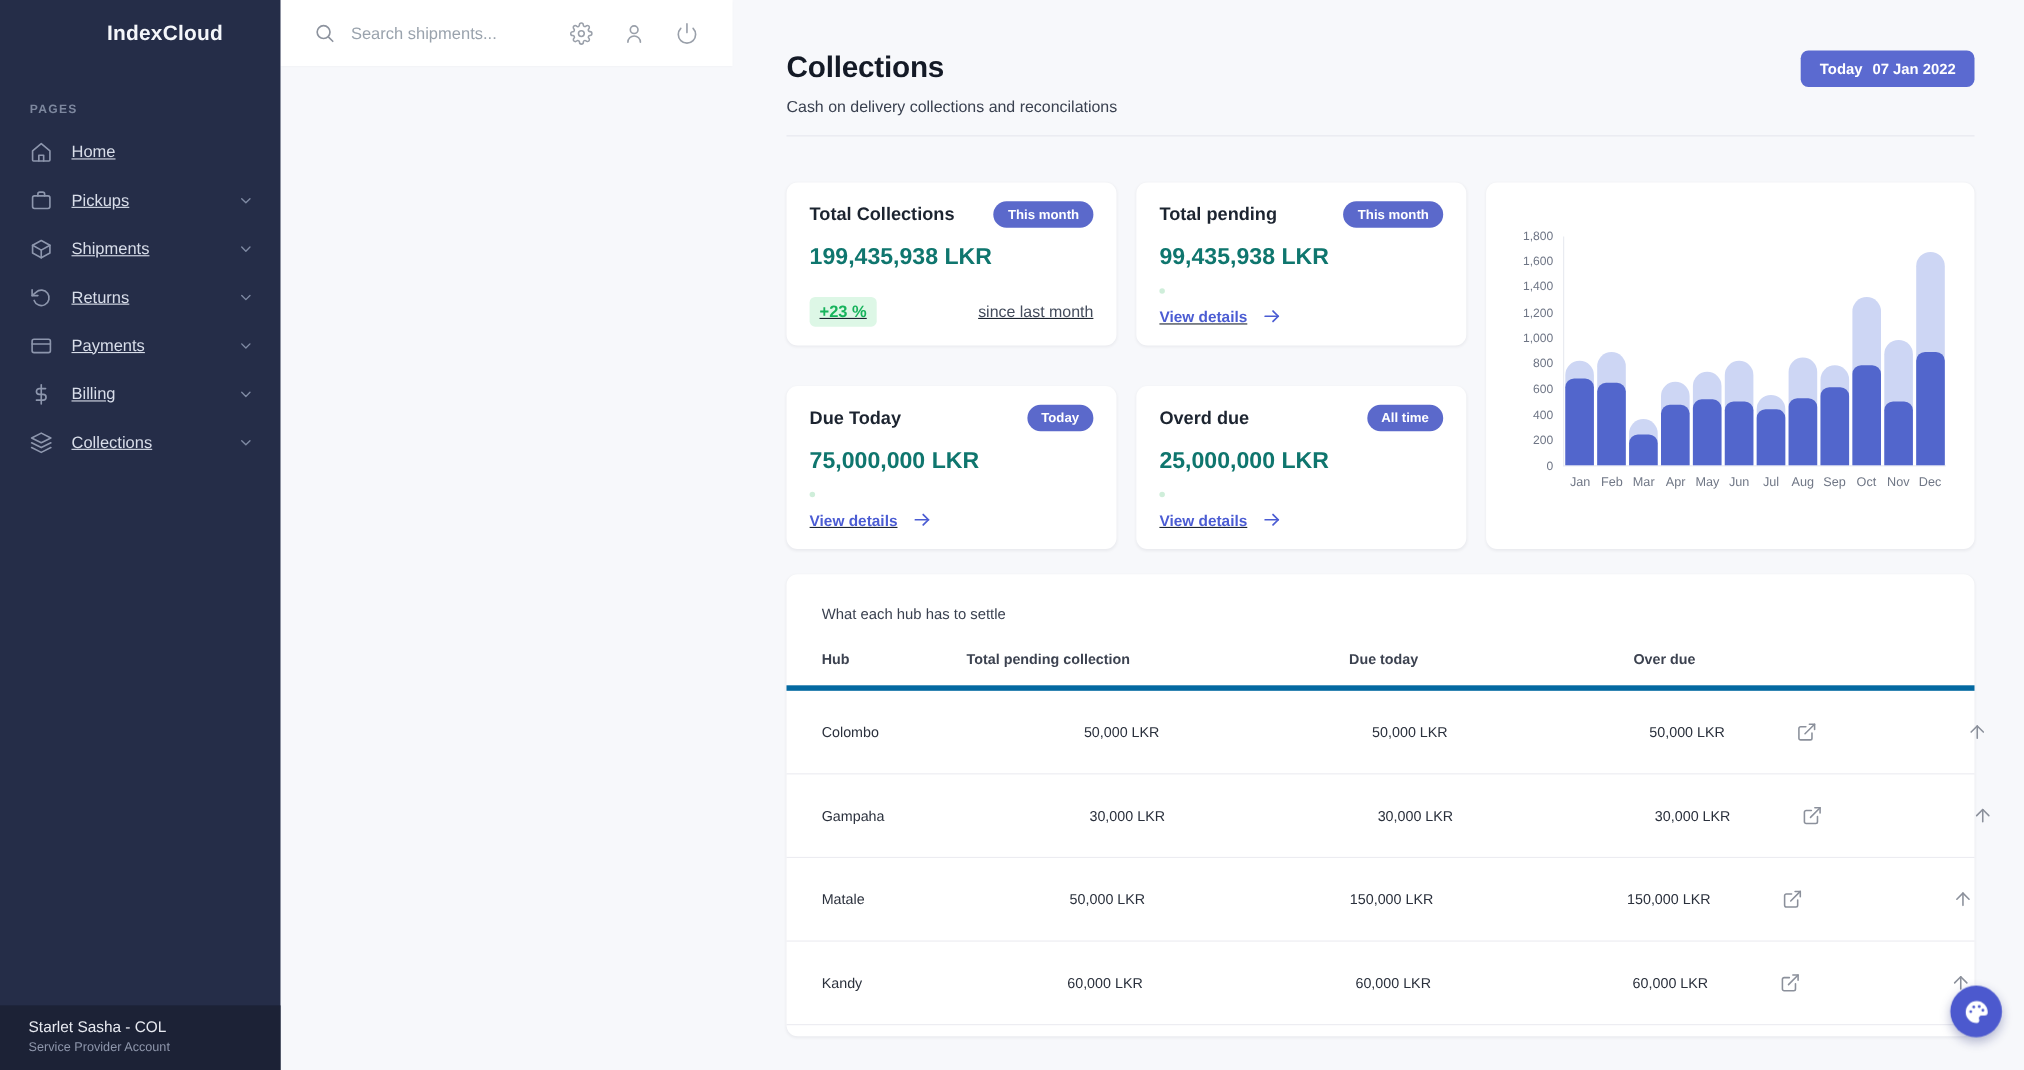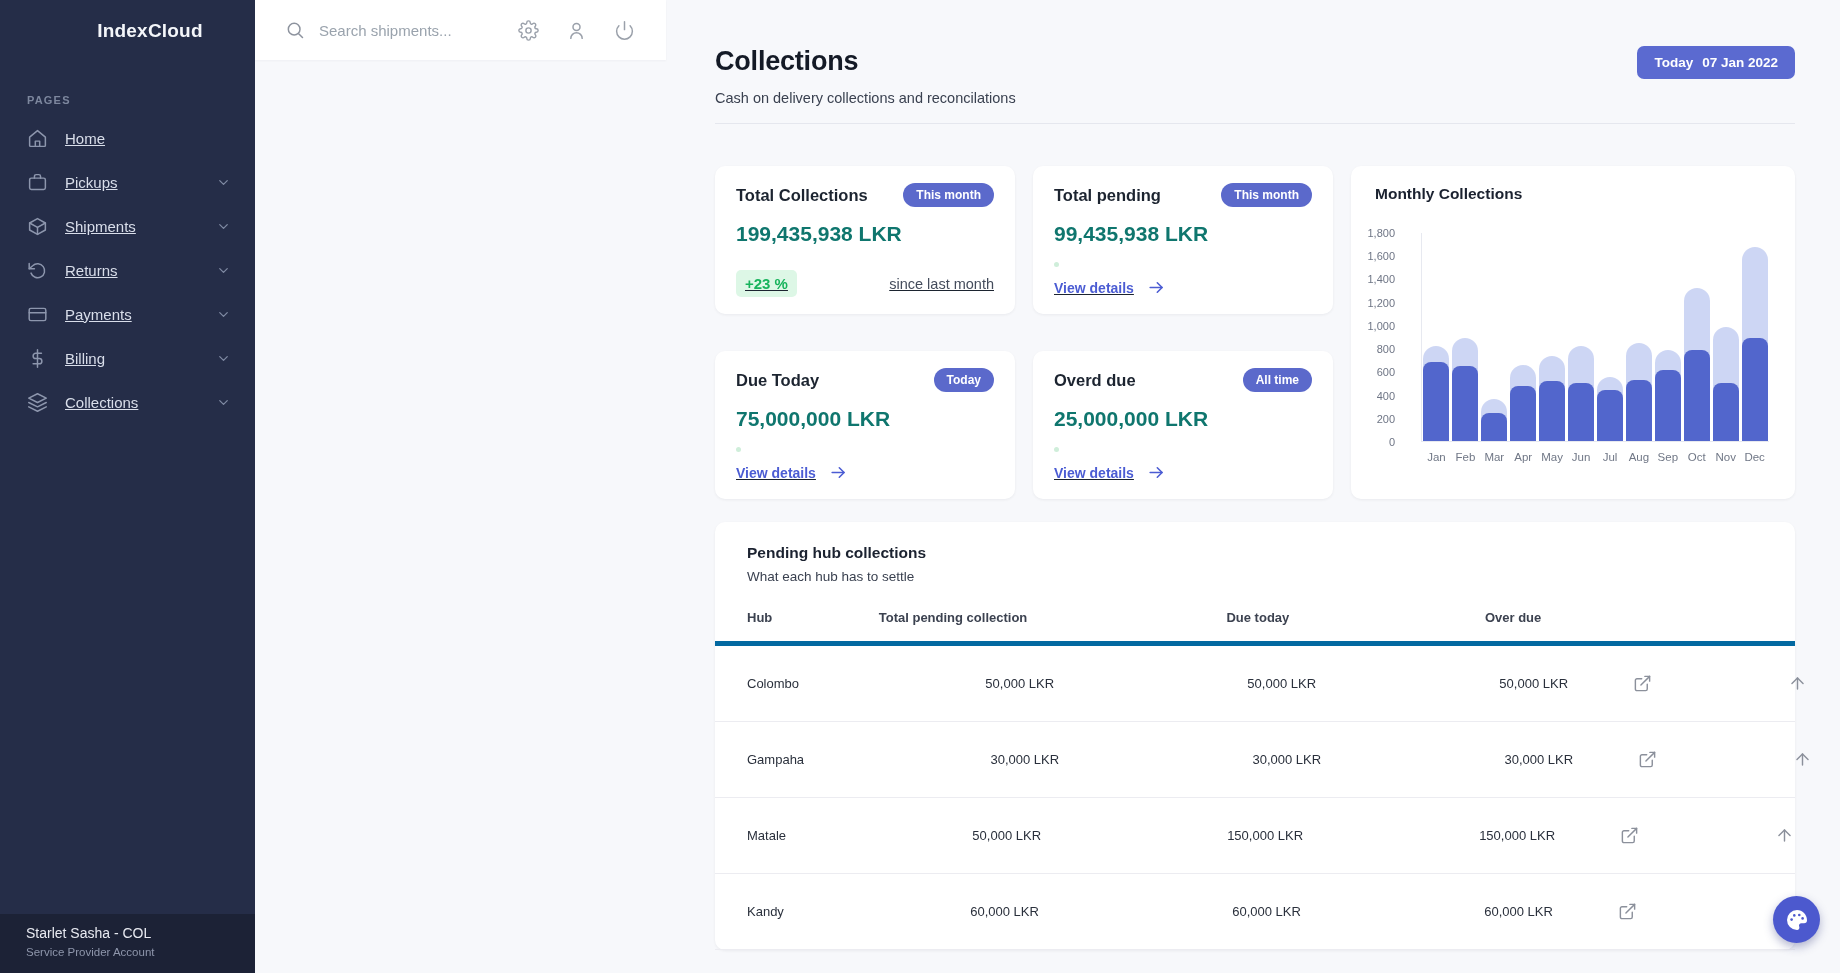--- a/index.html
+++ b/index.html
@@ -84,21 +84,21 @@
   .mini-dot { width:5px; height:5px; border-radius:50%; background:#cfeeda; margin-bottom:11px; }
   .view-link { display:flex; align-items:center; gap:13px; color:#4b5cd3; font-size:14px; font-weight:700;
     background:none; border:none; cursor:pointer; padding:0; font-family:"Liberation Sans",sans-serif; }
   .view-link svg { width:19px; height:19px; }
 
   
   .chart-card { grid-column:3; grid-row:1 / 3; padding:19px 26px 12px 24px; }
   .chart-title { font-size:15.5px; font-weight:700; color:#1b2230; }
   .chart-body { display:flex; margin-top:30px; }
   .y-axis { width:46px; position:relative; height:209px; }
-  .y-tick { position:absolute; right:26px; transform:translateY(-50%); font-size:11px; color:#6e7585; }
+  .y-tick { position:absolute; right:9px; transform:translateY(-50%); font-size:11px; color:#6e7585; }
   .plot {
     flex:1; height:209px; position:relative;
     border-left:1px solid #e7e9f0; border-bottom:1px solid #e7e9f0;
     display:flex; align-items:flex-end;
   }
   .bar-col { flex:1; height:100%; display:flex; align-items:flex-end; justify-content:center; }
   .bar-stack { width:26px; position:relative; }
   .seg-light { position:absolute; left:0; right:0; top:0; bottom:0; border-radius:13px 13px 0 0; }
   .seg-dark { position:absolute; left:0; right:0; bottom:0; border-radius:8px 8px 0 0; }
   .x-axis { display:flex; margin-left:47px; margin-top:9px; }
@@ -287,21 +287,20 @@
             <span>View details</span>
             <svg viewBox="0 0 24 24" fill="none" stroke="currentColor" stroke-width="2" stroke-linecap="round" stroke-linejoin="round">
                 <path d="M4 12h15"></path>
                 <path d="m13 6 6 6-6 6"></path>
               </svg>
           </button>
         </div>
       </div>
 
       <div class="card chart-card">
-        <div class="chart-title">Monthly Collections</div>
         <div class="chart-body">
           <div class="y-axis">
               <div class="y-tick" style="top: 0%;">1,800</div>
               <div class="y-tick" style="top: 11.1111%;">1,600</div>
               <div class="y-tick" style="top: 22.2222%;">1,400</div>
               <div class="y-tick" style="top: 33.3333%;">1,200</div>
               <div class="y-tick" style="top: 44.4444%;">1,000</div>
               <div class="y-tick" style="top: 55.5556%;">800</div>
               <div class="y-tick" style="top: 66.6667%;">600</div>
               <div class="y-tick" style="top: 77.7778%;">400</div>
@@ -431,21 +430,20 @@
                 <path d="M4 12h15"></path>
                 <path d="m13 6 6 6-6 6"></path>
               </svg>
           </button>
         </div>
       </div>
     </div>
 
     <div class="card table-card">
       <div class="tc-head">
-        <div class="tc-title">Pending hub collections</div>
         <div class="tc-sub">What each hub has to settle</div>
       </div>
       <div class="tgrid-row thead-row">
         <div class="th">Hub</div>
         <div class="th num">Total pending collection</div>
         <div class="th num">Due today</div>
         <div class="th num">Over due</div>
         <div class="th"></div>
         <div class="th"></div>
       </div>

